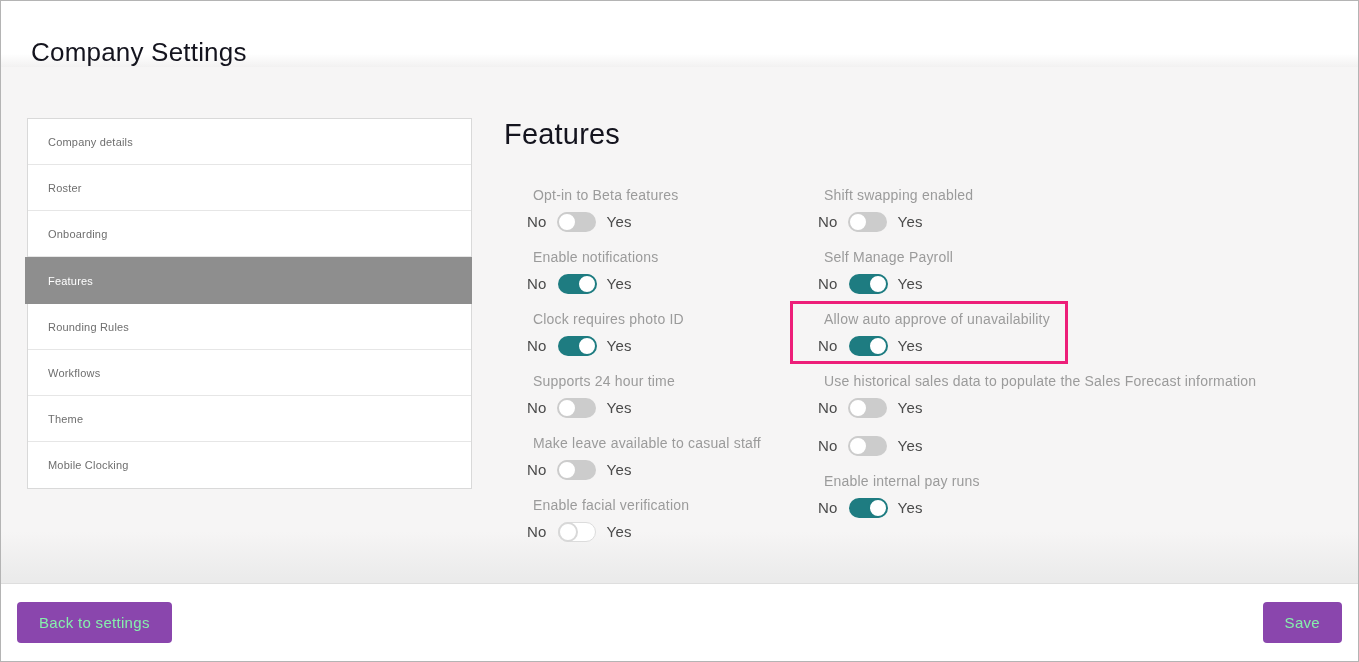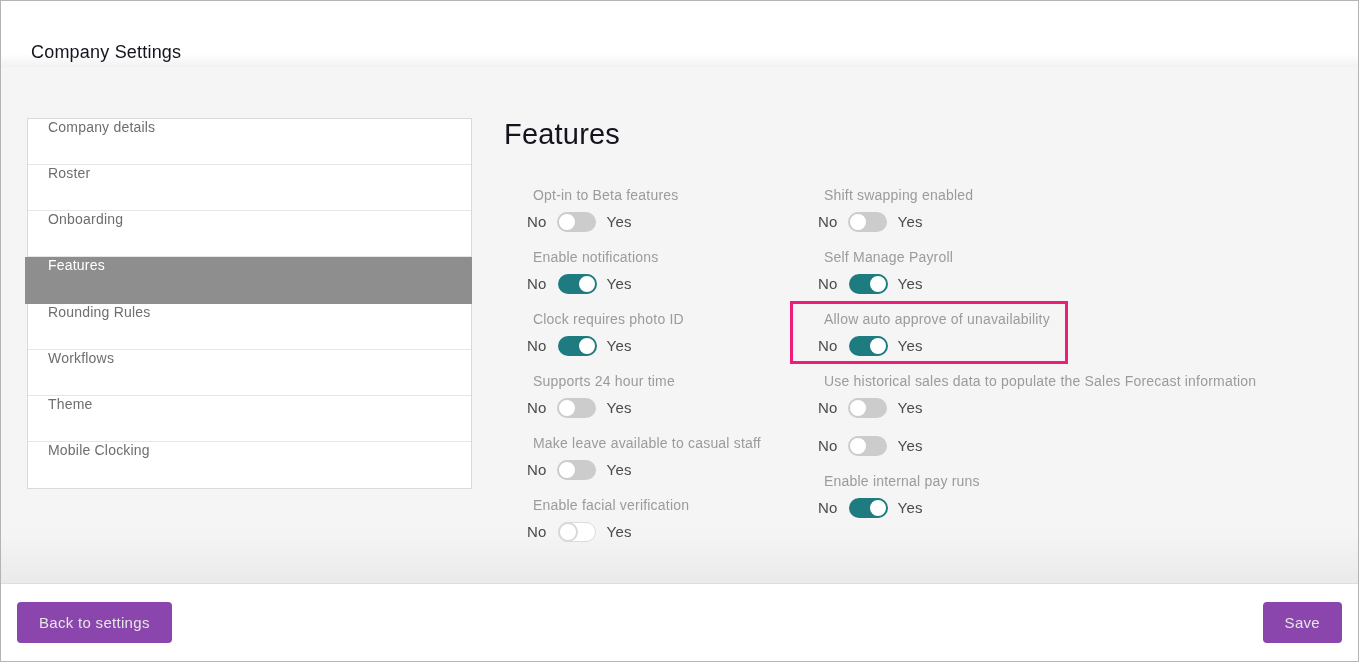--- a/index.html
+++ b/index.html
@@ -16,43 +16,43 @@
   }
 
   
   .header {
     height: 66px; flex-shrink: 0;
     background: linear-gradient(#ffffff 80%, #f2f1f1);
     display: flex; align-items: center;
     padding-left: 30px;
   }
   .page-title {
-    font-size: 18px; color: #14141e; font-weight: 400; margin-top: 36px;
+    font-size: 26px; color: #14141e; font-weight: 400; margin-top: 36px;
   }
 
   
   .content {
     flex: 1;
     background: linear-gradient(#f6f5f5 90%, #ebebeb 99%);
     display: flex; align-items: flex-start;
     padding: 51px 16px 0 26px;
     border-bottom: 1px solid #dedede;
   }
 
   
   .sidebar {
     width: 445px; flex-shrink: 0;
     background: #ffffff;
     border: 1px solid #d9d9d9;
   }
   .sidebar-item {
     height: 46px;
-    display: flex; 
+    display: flex; align-items: center;
     padding-left: 20px;
-    font-size: 14px; color: #6e6e6e;
+    font-size: 11px; color: #6e6e6e;
     border-bottom: 1px solid #e6e6e6;
     cursor: pointer;
   }
   .sidebar-item:last-child { border-bottom: none; }
   .sidebar-item[data-active="true"] {
     background: #8e8e8e; color: #ffffff;
     margin-left: -3px; margin-right: -1px;
     padding-left: 23px;
     border-bottom: none;
     height: 47px;
@@ -117,21 +117,21 @@
   .toggle-row[data-state="off-disabled"] .knob { left: -1px; top: -1px; border: 2px solid #d8d8d8; }
 
   
   .footer {
     height: 77px; flex-shrink: 0;
     background: #ffffff;
     display: flex; align-items: center; justify-content: space-between;
     padding: 0 16px;
   }
   .btn {
-    background: #8a46ad; color: #e5e5e5;
+    background: #8a46ad; color: #86efac;
     border: none; border-radius: 4px;
     font-family: inherit; font-size: 15px; letter-spacing: 0.3px;
     padding: 12px 22px;
     cursor: pointer;
   }
 </style>
 </head>
 <body>
 
 <div class="page">

